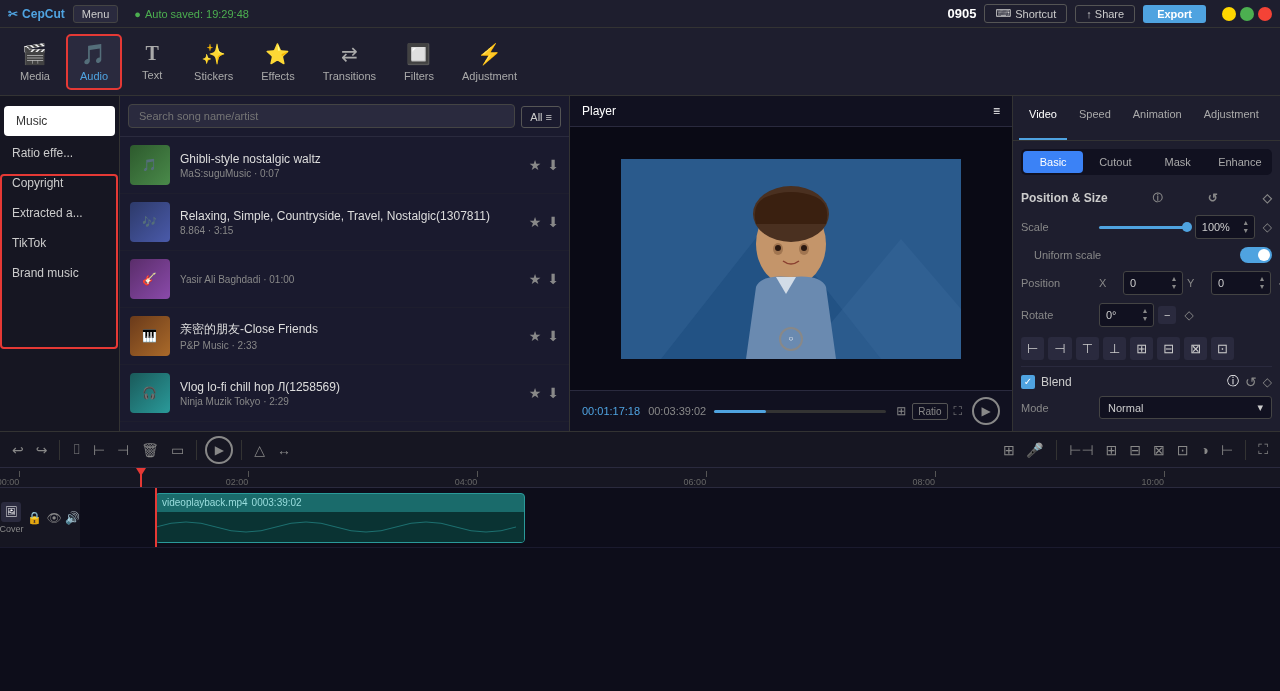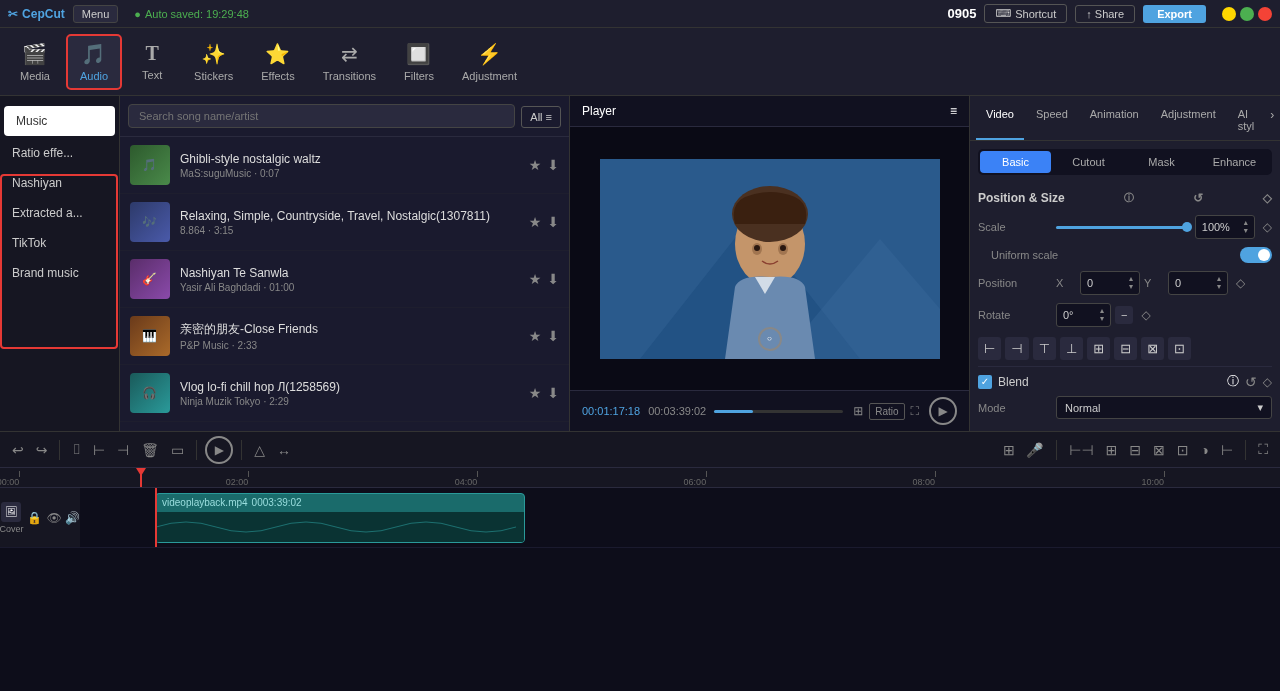--- a/index.html
+++ b/index.html
@@ -66,21 +66,21 @@
     .player-video { width: 340px; height: 200px; background: #000; position: relative; overflow: hidden; }
     .player-video-placeholder { width: 100%; height: 100%; background: linear-gradient(135deg, #1a3a5c, #2a5a8c, #4a7aac); display: flex; align-items: center; justify-content: center; position: relative; overflow: hidden; }
     .player-circle-btn { position: absolute; bottom: 8px; left: 50%; transform: translateX(-50%); width: 24px; height: 24px; border-radius: 50%; border: 2px solid #888; background: transparent; display: flex; align-items: center; justify-content: center; cursor: pointer; }
     .player-controls { padding: 6px 12px; display: flex; align-items: center; gap: 8px; border-top: 1px solid #2a2a3e; }
     .time-display { color: #4fa3e0; font-size: 11px; }
     .time-total { color: #888; font-size: 11px; }
     .progress-area { flex: 1; height: 3px; background: #333; border-radius: 2px; cursor: pointer; position: relative; }
     .progress-bar { height: 100%; background: #4fa3e0; width: 30%; border-radius: 2px; }
 
     
-    .right-panel { width: 310px; background: #1e1e2e; display: flex; flex-direction: column; flex-shrink: 0; overflow-y: auto; }
+    .right-panel { width: 267px; background: #1e1e2e; display: flex; flex-direction: column; flex-shrink: 0; overflow-y: auto; }
     .right-tabs { display: flex; gap: 2px; padding: 6px 6px 0; border-bottom: 1px solid #333; background: #1e1e2e; flex-shrink: 0; }
     .rtab { padding: 6px 10px; color: #aaa; cursor: pointer; font-size: 11px; border-bottom: 2px solid transparent; }
     .rtab.active { color: #fff; border-bottom: 2px solid #4fa3e0; }
     .rtab-more { color: #aaa; padding: 6px 4px; cursor: pointer; }
 
     
     .vpanel { padding: 8px; }
     .basic-tabs { display: flex; gap: 2px; background: #111120; border-radius: 5px; padding: 2px; margin-bottom: 10px; }
     .btab { flex: 1; padding: 5px 8px; text-align: center; border-radius: 4px; cursor: pointer; font-size: 11px; color: #aaa; }
     .btab.active { background: #3b82f6; color: #fff; }
@@ -226,21 +226,21 @@
 <div class="main">
 
   <div class="left-panel">
     <div class="left-panel-inner" style="position:relative;">
 
       <div class="red-border-overlay"></div>
 
       <div class="audio-categories">
         <div class="cat-item active">Music</div>
         <div class="cat-sub">Ratio effe...</div>
-        <div class="cat-sub">Nashiyan</div>
+        <div class="cat-sub">Copyright</div>
         <div class="cat-sub">Extracted a...</div>
         <div class="cat-sub">TikTok</div>
         <div class="cat-sub">Brand music</div>
       </div>
 
       <div class="audio-content">
 
         <div class="audio-search">
           <input type="text" placeholder="Search song name/artist" style="">
           <button class="all-btn">
@@ -278,21 +278,20 @@
               <button class="song-action-btn">★</button>
               <button class="song-action-btn">⬇</button>
             </div>
           </div>
 
           <div class="song-item">
             <div class="song-thumb thumb-purple">
               <span>🎸</span>
             </div>
             <div class="song-info">
-              <div class="song-title">Nashiyan Te Sanwla</div>
               <div class="song-meta">Yasir Ali Baghdadi · 01:00</div>
             </div>
             <div class="song-actions">
               <button class="song-action-btn">★</button>
               <button class="song-action-btn">⬇</button>
             </div>
           </div>
 
           <div class="song-item">
             <div class="song-thumb thumb-orange">

